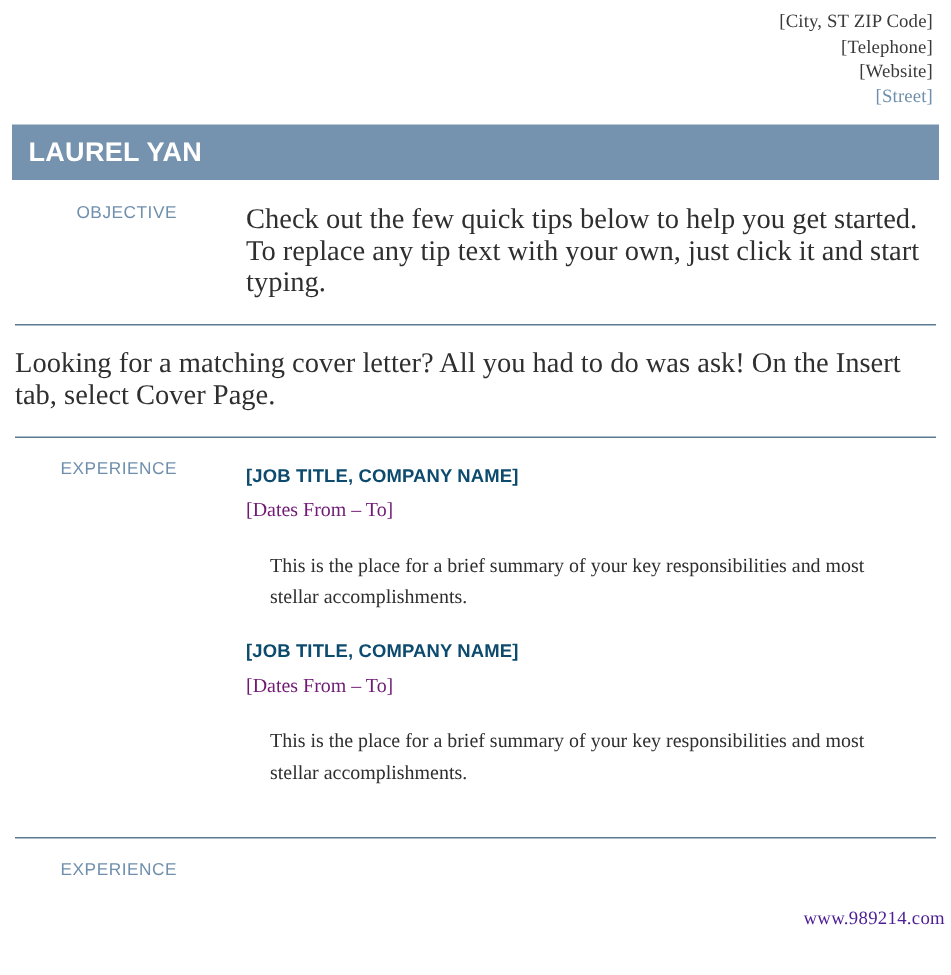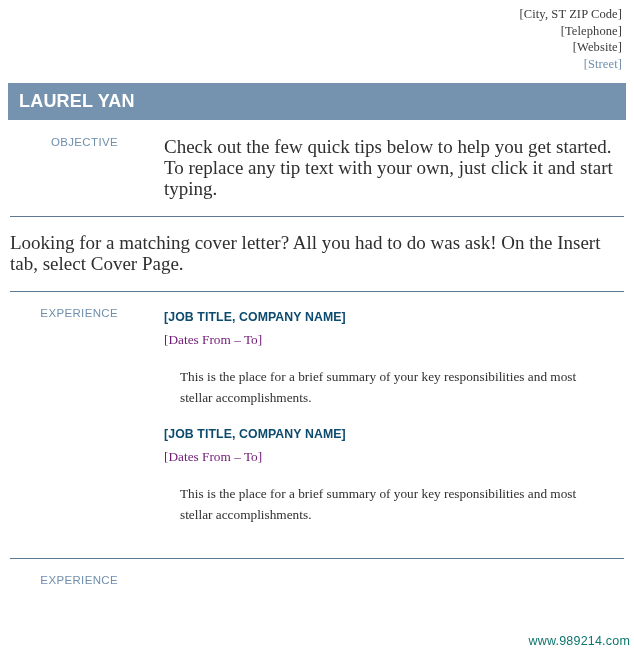--- a/index.html
+++ b/index.html
@@ -117,24 +117,24 @@
 
   .sec-objective   { padding-top: 16px; padding-bottom: 17px; }
   .sec-skills      { padding-top: 15px; padding-bottom: 17px; }
   .sec-experience  { padding-top: 15px; padding-bottom: 17px; justify-content: space-between; }
   .sec-education   { padding-top: 15px; padding-bottom: 17px; }
 
   
   .watermark {
     position: absolute;
     right: 4px;
-    top: 634px;
-    font-family: Liberation Sans, sans-serif;
+    top: 605px;
+    font-family: Liberation Serif, serif;
     font-size: 12.5px;
-    color: #0f766e;
+    color: #4c1d95;
     letter-spacing: 0.2px;
     white-space: nowrap;
   }
 </style>
 </head>
 <body>
 
 <div class="contact-block">
   <div class="contact-line">[City, ST ZIP Code]</div>
   <div class="contact-line">[Telephone]</div>

